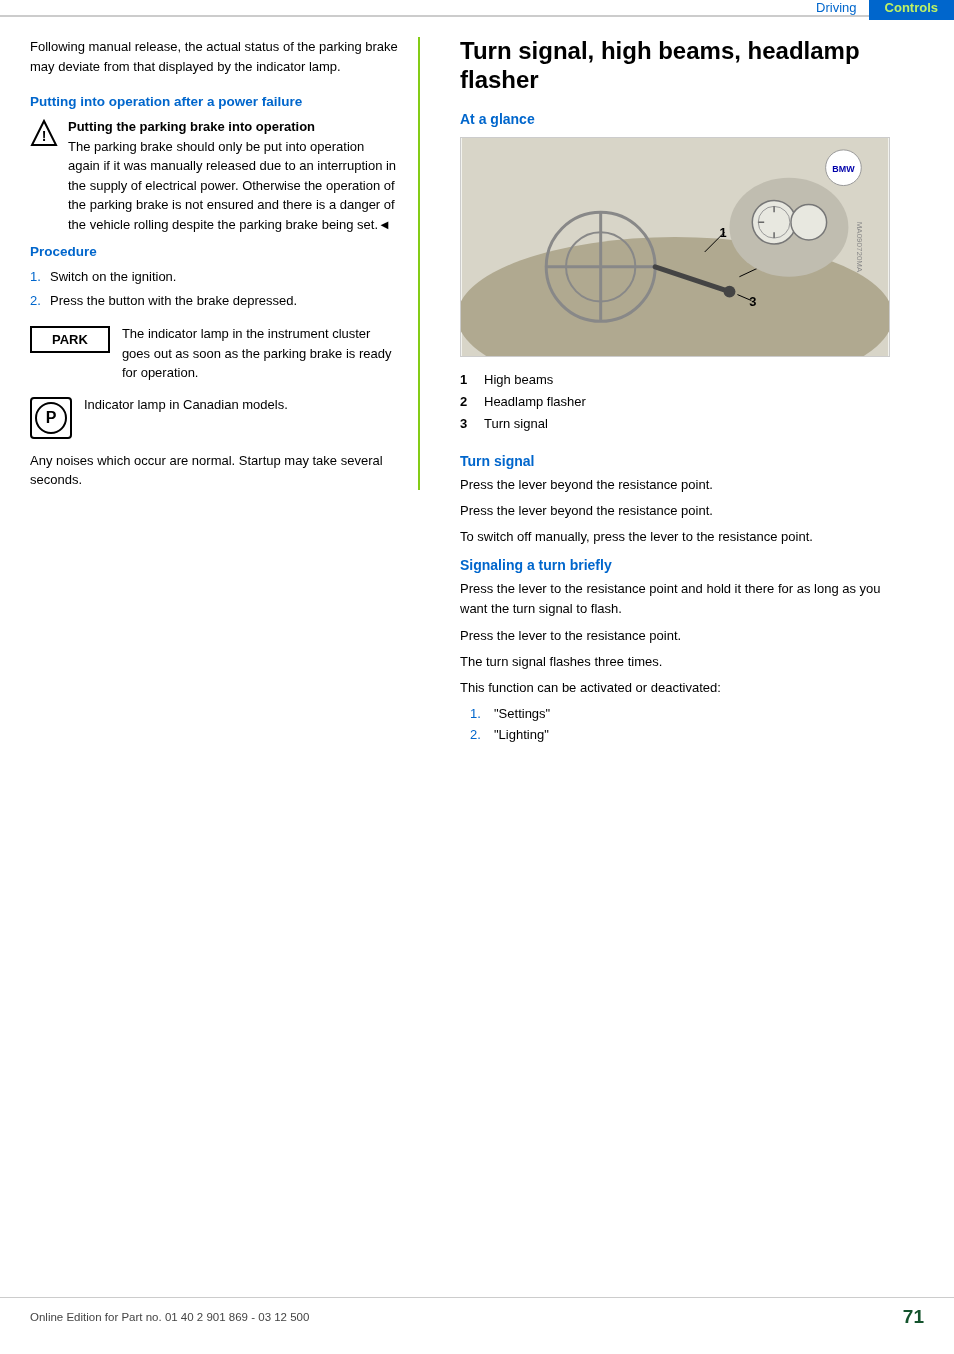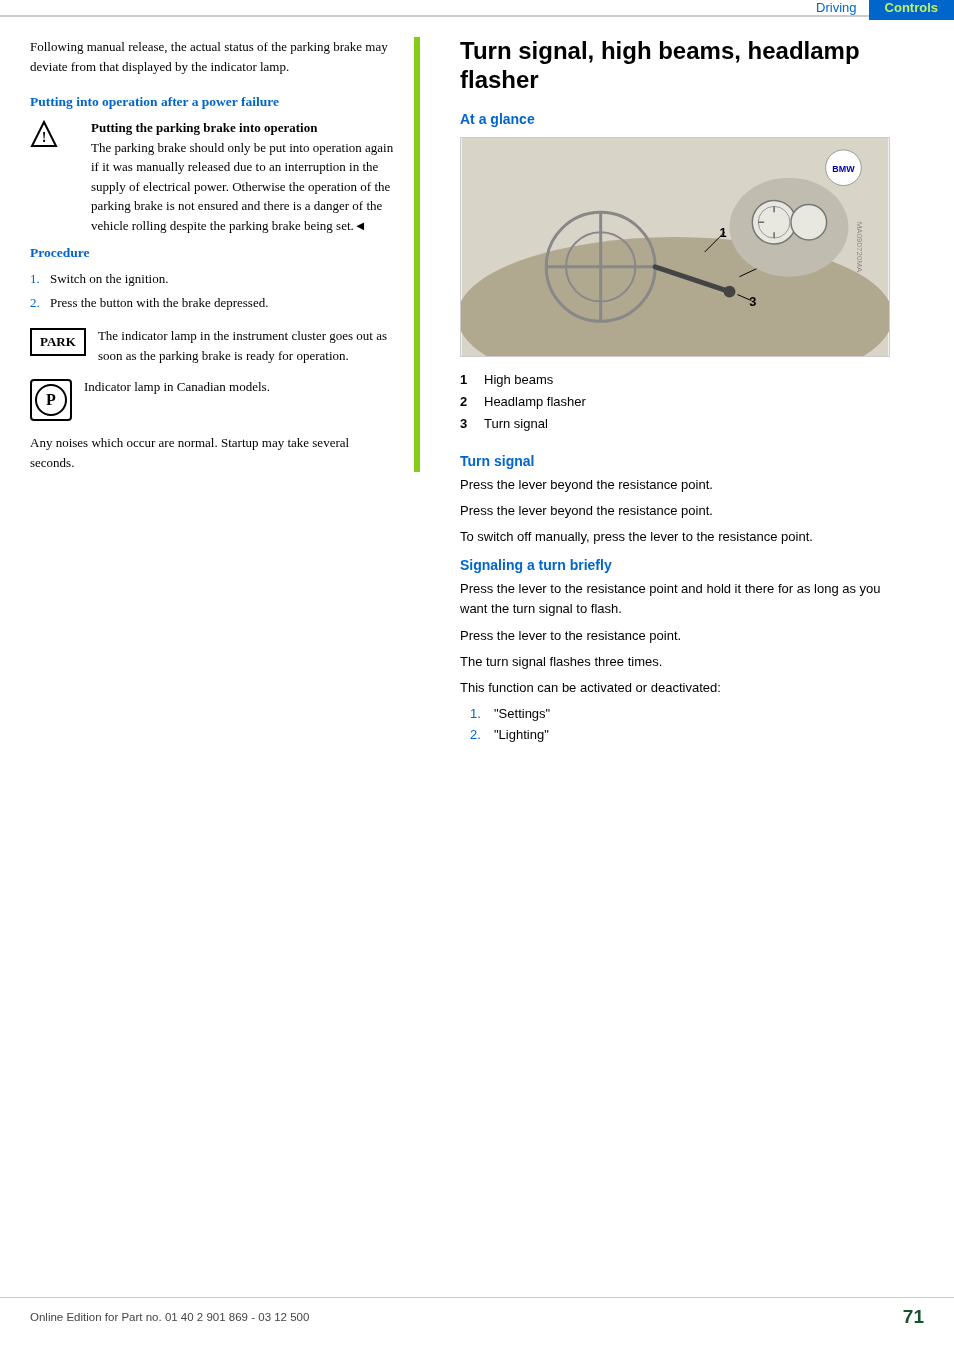--- a/index.html
+++ b/index.html
@@ -90,21 +90,20 @@
     }
 
     .warning-icon svg {
       width: 28px;
       height: 28px;
     }
 
     .warning-text {
       font-size: 13px;
       line-height: 1.5;
-      margin-left: 23px;
     }
 
     .warning-bold {
       font-weight: bold;
       font-size: 13px;
     }
 
     
     .procedure-list {
       list-style: none;
@@ -128,21 +127,21 @@
     
     .indicator-box {
       display: flex;
       gap: 12px;
       margin-bottom: 12px;
       align-items: flex-start;
     }
 
     .park-badge {
       border: 2px solid #000;
-      padding: 4px 8px;
+      padding: 4px 20px;
       font-weight: bold;
       font-size: 13px;
       flex-shrink: 0;
       height: fit-content;
       margin-top: 2px;
     }
 
     .circle-p-badge {
       border: 2px solid #000;
       border-radius: 4px;
@@ -292,23 +291,22 @@
     }
 
     .page-number {
       font-size: 19px;
       font-weight: bold;
       color: #14532d;
     }
 
     
     .left-col-inner {
-      border-right: 6px solid #84cc16;
+      border-right: 2px solid #84cc16;
       padding-right: 20px;
-      font-family: Liberation Serif, serif;
     }
 
     .right-col-inner {
       padding-left: 10px;
     }
 
     
     .img-watermark {
       position: absolute;
       right: 4px;

